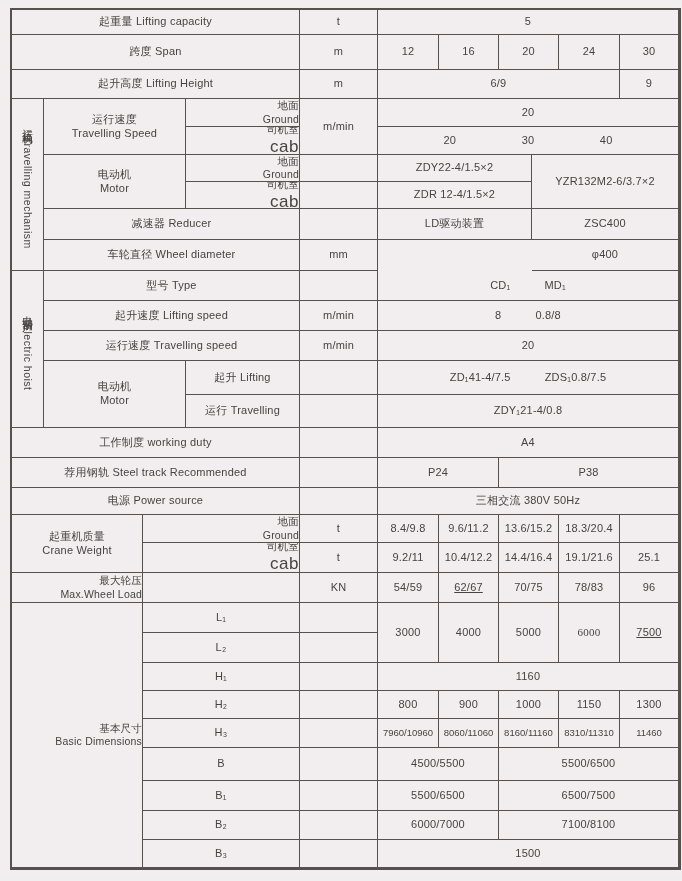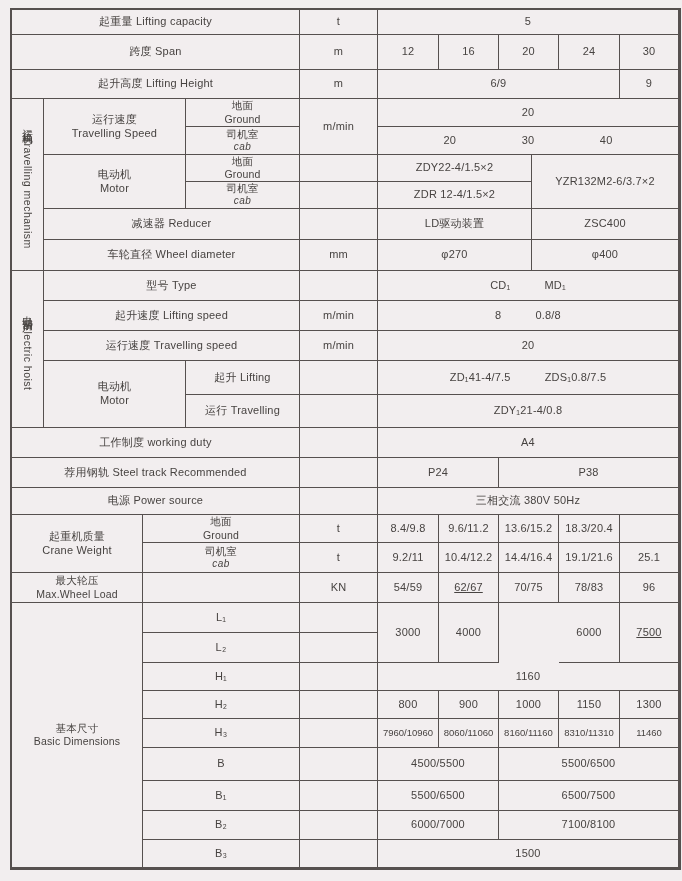--- a/index.html
+++ b/index.html
@@ -28,22 +28,22 @@
     text-align:center;
     border-right:1px solid var(--line);
     border-bottom:1px solid var(--line);
     font-size:11px;
     line-height:1.25;
     overflow:hidden;
     letter-spacing:.2px;
   }
   .cell .ln{pointer-events:none;}
   
-  .two{font-size:10.5px;}
-  .cab .ln:last-child{font-size:10px;letter-spacing:.5px;font-style:italic;}
+  .two{font-size:10.5px;align-items:flex-end;}
+  .cab .ln:last-child{font-size:17px;letter-spacing:.5px;}
   
   .vert{flex-direction:column;gap:9px;font-size:10.5px;}
   .vert .ln{writing-mode:vertical-rl;}
   .vert .ln:first-child{text-orientation:upright;letter-spacing:2px;}
   .vert .ln:last-child{letter-spacing:.5px;}
   
   .spread{flex-direction:row;justify-content:space-evenly;}
   .spread .ln{flex:0 0 auto;}
   
   .pair{flex-direction:row;justify-content:center;gap:34px;}
@@ -160,23 +160,20 @@
     </div>
     <div class="cell" style="grid-area: 8 / 9 / span 1 / span 3;">
       <div class="ln">ZSC400</div>
     </div>
     <div class="cell" style="grid-area: 9 / 2 / span 1 / span 3;">
       <div class="ln">车轮直径 Wheel diameter</div>
     </div>
     <div class="cell" style="grid-area: 9 / 5 / span 1 / span 1;">
       <div class="ln">mm</div>
     </div>
-    <div class="cell" style="grid-area: 9 / 6 / span 1 / span 3;">
-      <div class="ln">φ270</div>
-    </div>
     <div class="cell" style="grid-area: 9 / 9 / span 1 / span 3;">
       <div class="ln">φ400</div>
     </div>
     <div class="cell vert" style="grid-area: 10 / 1 / span 5 / span 1;">
       <div class="ln">电动葫芦</div>
       <div class="ln">Electric hoist</div>
     </div>
     <div class="cell" style="grid-area: 10 / 2 / span 1 / span 3;">
       <div class="ln">型号 Type</div>
     </div>
@@ -341,21 +338,24 @@
     </div>
     <div class="cell" style="grid-area: 21 / 5 / span 1 / span 1;">
       <div class="ln"></div>
     </div>
     <div class="cell" style="grid-area: 21 / 6 / span 2 / span 1;">
       <div class="ln">3000</div>
     </div>
     <div class="cell" style="grid-area: 21 / 7 / span 2 / span 1;">
       <div class="ln">4000</div>
     </div>
-    <div class="cell" style="grid-area: 21 / 10 / span 2 / span 1;">
+    <div class="cell" style="grid-area: 21 / 8 / span 2 / span 2;">
+      <div class="ln">5000</div>
+    </div>
+    <div class="cell" style="grid-area: 21 / 10 / span 2 / span 1; font-family: Liberation Serif, serif;">
       <div class="ln">6000</div>
     </div>
     <div class="cell" style="grid-area: 21 / 11 / span 2 / span 1; text-decoration: underline;">
       <div class="ln">7500</div>
     </div>
     <div class="cell" style="grid-area: 22 / 3 / span 1 / span 2; text-align: center;">
       <div class="ln">L₂</div>
     </div>
     <div class="cell" style="grid-area: 22 / 5 / span 1 / span 1;">
       <div class="ln"></div>

